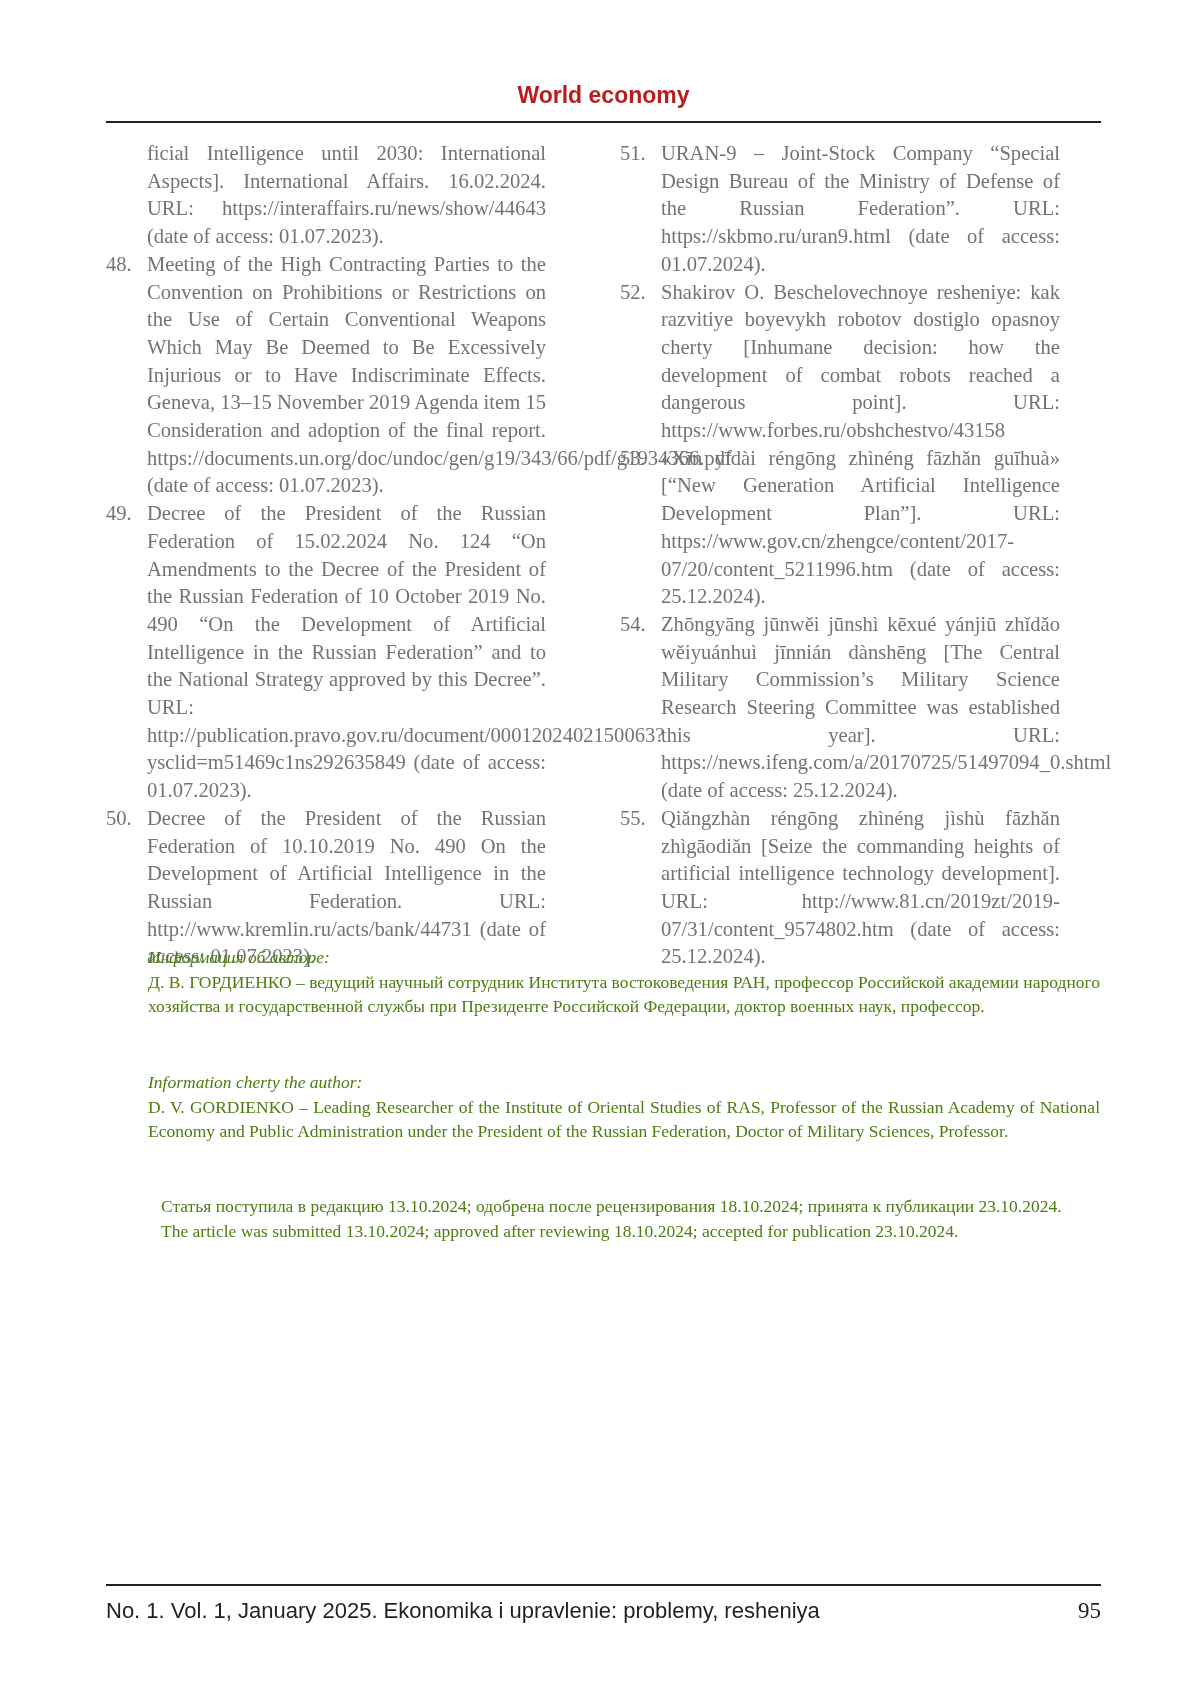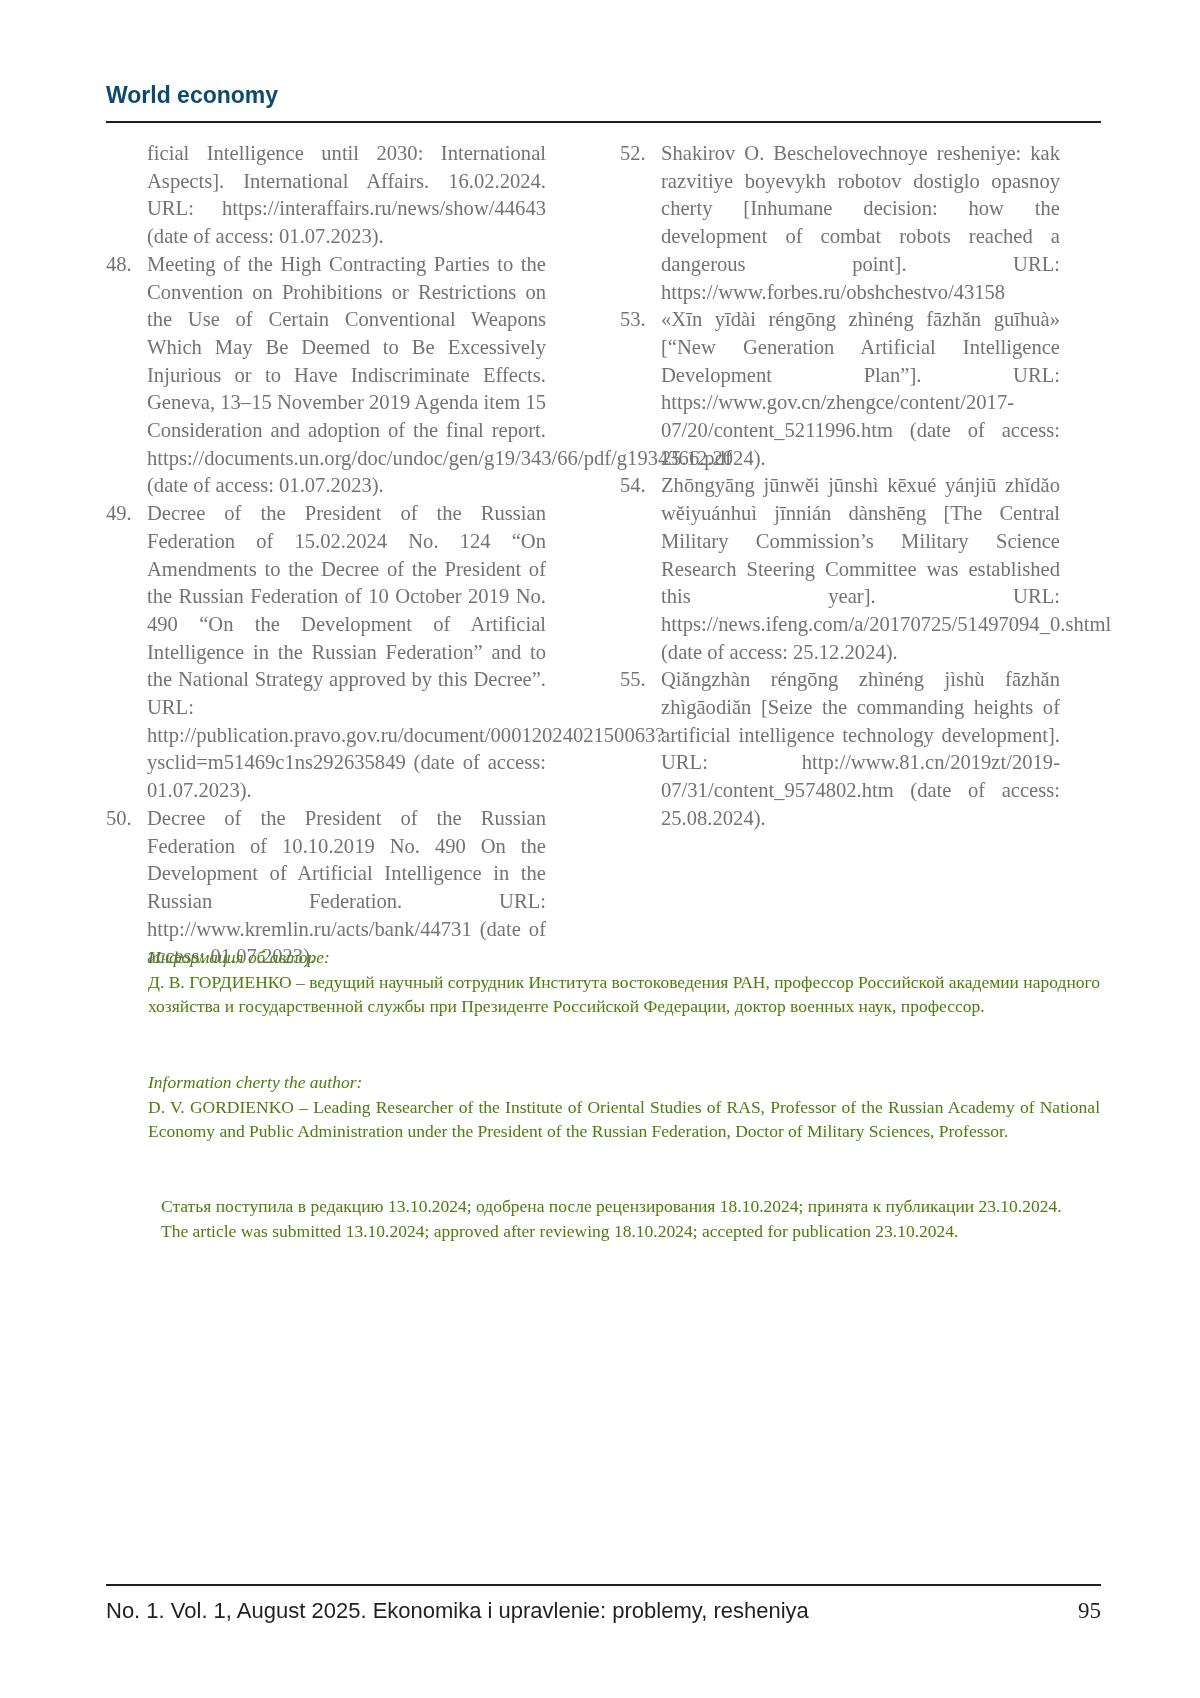--- a/index.html
+++ b/index.html
@@ -1,23 +1,23 @@
 <!DOCTYPE html>
 <html><head>
   <meta charset="utf-8">
   <style>
     html, body { margin: 0; padding: 0; background: #ffffff; }
     body { width: 1200px; height: 1698px; position: relative; overflow: hidden; color: #231f20; }
     .page { position: absolute; left: 0; top: 0; width: 1200px; height: 1698px; }
 
     .running-head {
       position: absolute; left: 106px; top: 82px; width: 995px;
-      text-align: left;
+      text-align: center;
       font-family: "Liberation Sans", sans-serif; font-weight: bold; font-size: 23px;
-      color: #0c4a6e;
+      color: #b91c1c;
     }
     .head-rule { position: absolute; left: 106px; top: 121px; width: 995px; height: 2px; background: #231f20; }
 
     .col { position: absolute; top: 140px; width: 440px;
       font-family: Liberation Serif, serif; font-size: 20.6px; line-height: 27.7px; color: #737373; }
     .col-left { left: 106px; }
     .col-right { left: 620px; }
     .ref { position: relative; padding-left: 41px; text-align: justify; hyphens: manual; }
     .ref .num { position: absolute; left: 0; top: 0; }
     .ref .txt { display: block; }
@@ -58,49 +58,53 @@
       <span class="txt">Decree of the President of the Russian Federation of 15.02.2024 No. 124 “On Amendments to the Decree of the President of the Russian Federation of 10 October 2019 No. 490 “On the Development of Artificial Intelligence in the Russian Federation” and to the National Strategy approved by this Decree”. URL: http://publication.pravo.gov.ru/document/0001202402150063?ysclid=m51469c1ns292635849 (date of access: 01.07.2023).</span>
     </div>
     <div class="ref">
       <span class="num">50.</span>
       <span class="txt">Decree of the President of the Russian Federation of 10.10.2019 No. 490 On the Development of Artificial Intelligence in the Russian Federation. URL: http://www.kremlin.ru/acts/bank/44731 (date of access: 01.07.2023).</span>
     </div>
   </div>
 
   <div class="col col-right">
     <div class="ref">
+      <span class="num">51.</span>
+      <span class="txt">URAN-9 – Joint-Stock Company “Special Design Bureau of the Ministry of Defense of the Russian Federation”. URL: https://skbmo.ru/uran9.html (date of access: 01.07.2024).</span>
+    </div>
+    <div class="ref">
       <span class="num">52.</span>
       <span class="txt">Shakirov O. Beschelovechnoye resheniye: kak razvitiye boyevykh robotov dostiglo opasnoy cherty [Inhumane decision: how the development of combat robots reached a dangerous point]. URL: https://www.forbes.ru/obshchestvo/43158</span>
     </div>
     <div class="ref">
       <span class="num">53.</span>
       <span class="txt">«Xīn yīdài réngōng zhìnéng fāzhǎn guīhuà» [“New Generation Artificial Intelligence Development Plan”]. URL: https://www.gov.cn/zhengce/content/2017-07/20/content_5211996.htm (date of access: 25.12.2024).</span>
     </div>
     <div class="ref">
       <span class="num">54.</span>
       <span class="txt">Zhōngyāng jūnwěi jūnshì kēxué yánjiū zhǐdǎo wěiyuánhuì jīnnián dànshēng [The Central Military Commission’s Military Science Research Steering Committee was established this year]. URL: https://news.ifeng.com/a/20170725/51497094_0.shtml (date of access: 25.12.2024).</span>
     </div>
     <div class="ref">
       <span class="num">55.</span>
-      <span class="txt">Qiǎngzhàn réngōng zhìnéng jìshù fāzhǎn zhìgāodiǎn [Seize the commanding heights of artificial intelligence technology development]. URL: http://www.81.cn/2019zt/2019-07/31/content_9574802.htm (date of access: 25.08.2024).</span>
+      <span class="txt">Qiǎngzhàn réngōng zhìnéng jìshù fāzhǎn zhìgāodiǎn [Seize the commanding heights of artificial intelligence technology development]. URL: http://www.81.cn/2019zt/2019-07/31/content_9574802.htm (date of access: 25.12.2024).</span>
     </div>
   </div>
 
   <div class="author-block author-ru">
     <span class="italic">Информация об авторе:</span>
     <span class="para">Д. В. ГОРДИЕНКО – ведущий научный сотрудник Института востоковедения РАН, профессор Российской академии народного хозяйства и государственной службы при Президенте Российской Федерации, доктор военных наук, профессор.</span>
   </div>
 
   <div class="author-block author-en">
     <span class="italic">Information cherty the author:</span>
     <span class="para">D. V. GORDIENKO – Leading Researcher of the Institute of Oriental Studies of RAS, Professor of the Russian Academy of National Economy and Public Administration under the President of the Russian Federation, Doctor of Military Sciences, Professor.</span>
   </div>
 
   <div class="author-block dates">
     <span class="para">Статья поступила в редакцию 13.10.2024; одобрена после рецензирования 18.10.2024; принята к публикации 23.10.2024.</span>
     <span class="para">The article was submitted 13.10.2024; approved after reviewing 18.10.2024; accepted for publication 23.10.2024.</span>
   </div>
 
   <div class="foot-rule"></div>
-  <div class="foot-text">No. 1. Vol. 1, August 2025. Ekonomika i upravlenie: problemy, resheniya</div>
+  <div class="foot-text">No. 1. Vol. 1, January 2025. Ekonomika i upravlenie: problemy, resheniya</div>
   <div class="page-num">95</div>
 
 </div>
 
 </body></html>

